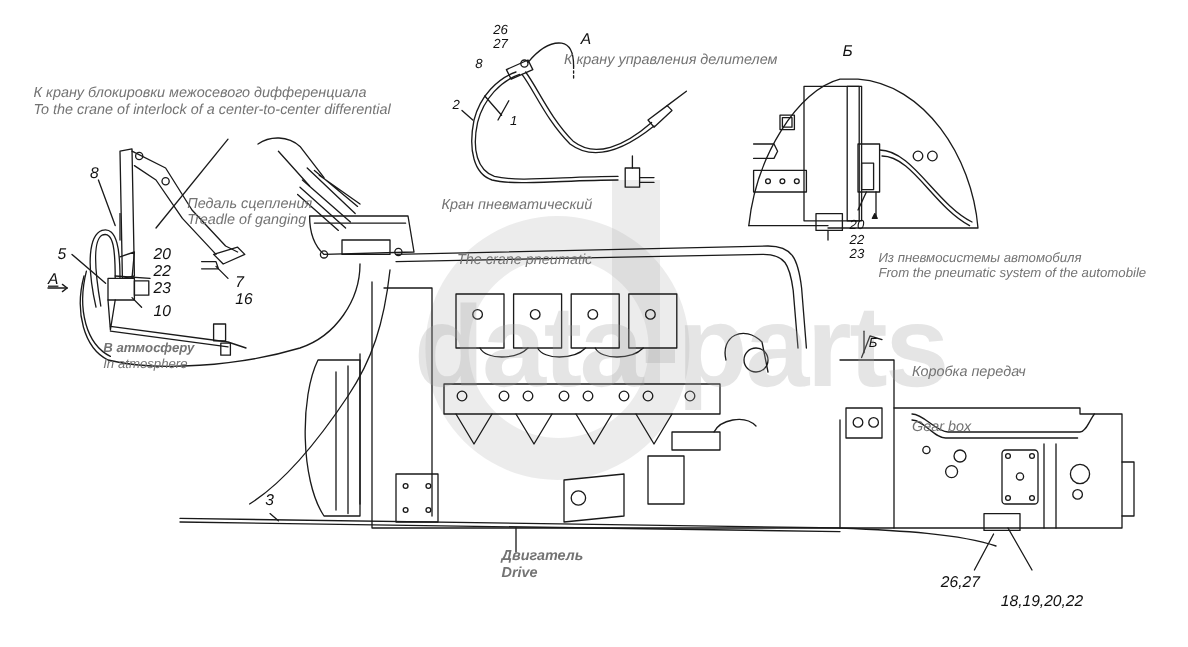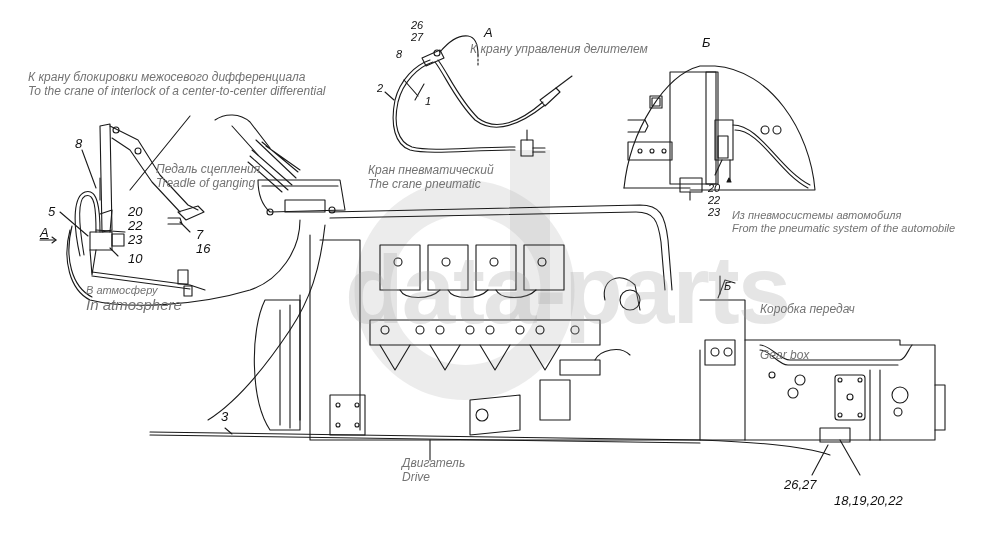--- a/index.html
+++ b/index.html
@@ -259,41 +259,41 @@
 
   <div class="lbl stack" style="left:470px; top:42px;">
     <span>К крану управления делителем</span>
   </div>
 
   <div class="lbl stack" style="left:156px; top:162px;">
     <span>Педаль сцепления</span>
     <span>Treadle of ganging</span>
   </div>
 
-  <div class="lbl stack" style="left:368px; top:163px; text-align:left;">
+  <div class="lbl stack" style="left:368px; top:163px; text-align:right;gap:32px;">
     <span>Кран пневматический</span>
     <span>The crane pneumatic</span>
   </div>
 
   <div class="lbl stack" style="left:86px; top:283px;">
-    <span class="sm" style="font-size:11px;">В атмосферу</span>
-    <span style="font-size:15px; line-height:15px;">In atmosphere</span>
+    <span class="sm" style="font-size:11px;font-weight:bold;">В атмосферу</span>
+    <span style="font-size:11px; line-height:15px;">In atmosphere</span>
   </div>
 
   <div class="lbl sm stack" style="left:732px; top:209px;">
     <span>Из пневмосистемы автомобиля</span>
     <span>From the pneumatic system of the automobile</span>
   </div>
 
   <div class="lbl stack" style="left:760px; top:302px;gap:32px;">
     <span>Коробка передач</span>
     <span>Gear box</span>
   </div>
 
-  <div class="lbl stack" style="left:402px; top:456px;">
+  <div class="lbl stack" style="left:418px; top:456px;font-weight:bold;">
     <span>Двигатель</span>
     <span>Drive</span>
   </div>
 
   <div class="num" style="left:484px; top:26px;">А</div>
   <div class="num" style="left:702px; top:36px;">Б</div>
   <div class="num" style="left:40px; top:226px; text-decoration:underline;">А</div>
   <div class="num sm" style="left:724px; top:280px;">Б</div>
 
   <div class="num sm stack" style="left:411px; top:19px; text-align:center;">

